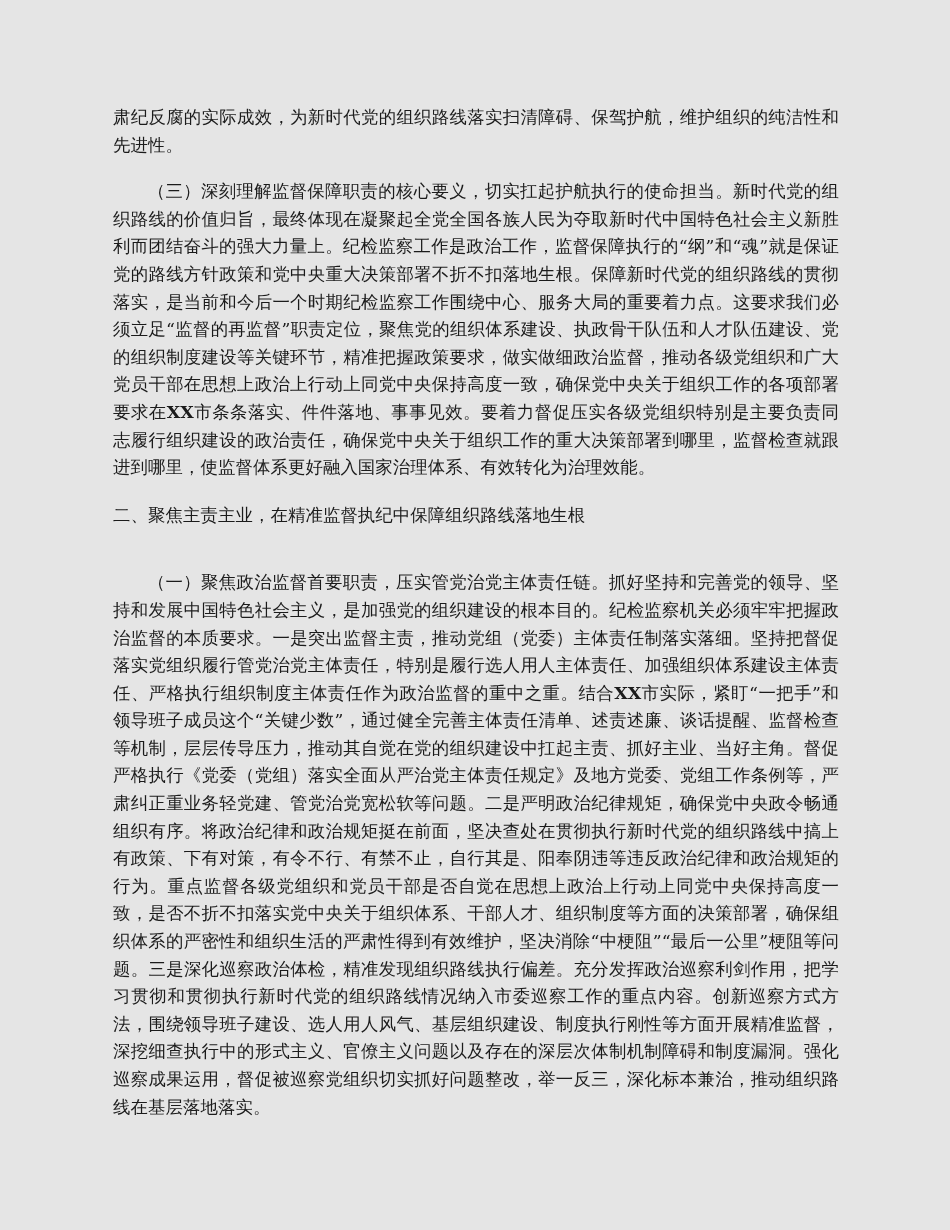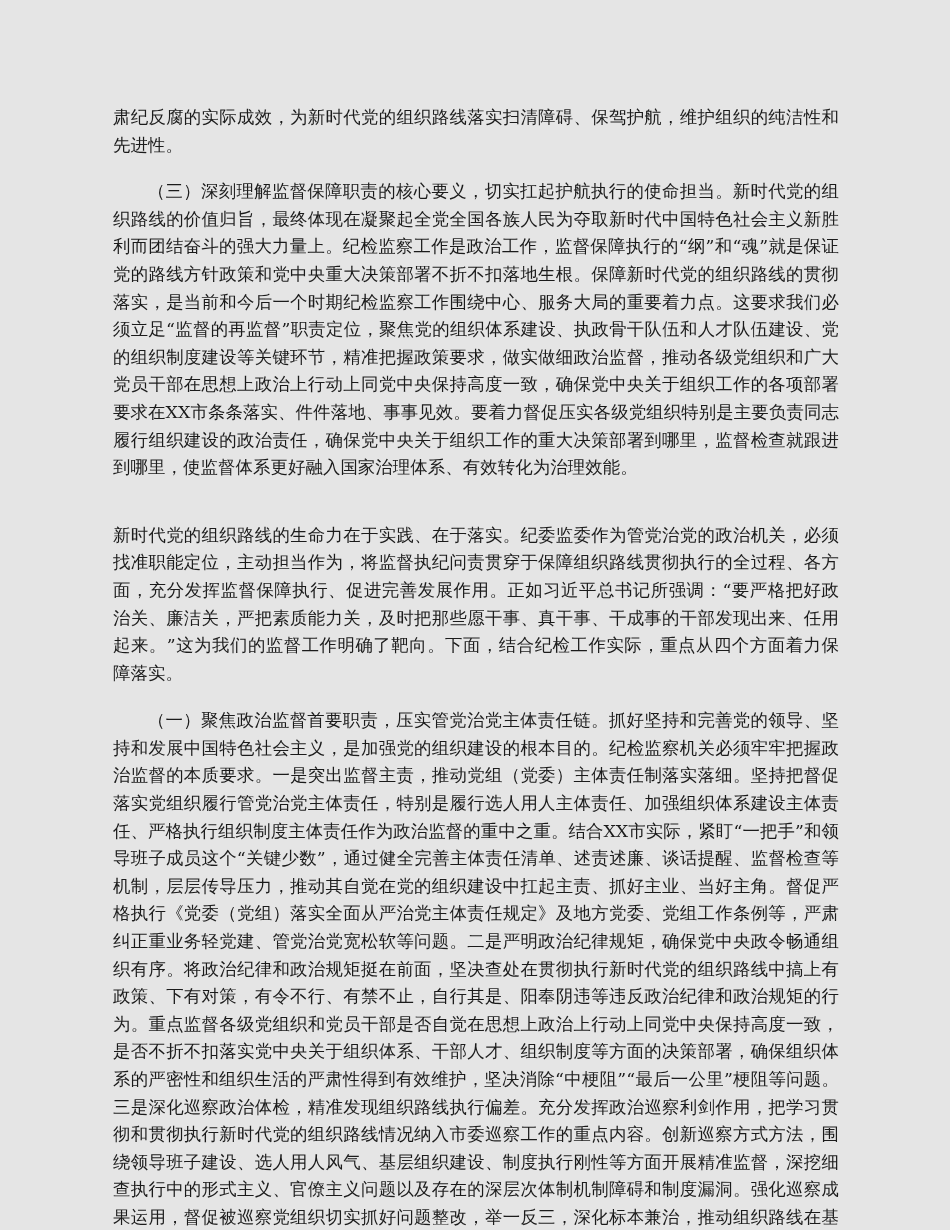--- a/index.html
+++ b/index.html
@@ -45,42 +45,42 @@
     text-align: left;
     letter-spacing: 0.1px;
   }
   .gap-sm { height: 19px; }
   .gap-md { height: 20px; }
   .gap-lg { height: 20px; }
   b.em {
     font-weight: normal;
   }
   b.xx {
-    font-weight: normal;
+    font-weight: bold;
     font-family: "DejaVu Serif", "Liberation Serif", serif;
     letter-spacing: 0;
   }
 </style>
 </head>
 <body>
 
 <div id="page">
   <div class="doc-body">
 
     <p class="para">肃纪反腐的实际成效，为新时代党的组织路线落实扫清障碍、保驾护航，维护组织的纯洁性和先进性。</p>
 
     <div class="gap-sm"></div>
 
     <p class="para indent"><span>（三）深刻理解监督保障职责的核心要义，切实扛起护航执行的使命担当。新时代党的组织路线的价值归旨，最终体现在凝聚起全党全国各族人民为夺取新时代中国特色社会主义新胜利而团结奋斗的强大力量上。纪检监察工作是政治工作，监督保障执行的“纲”和“魂”就是保证党的路线方针政策和党中央重大决策部署不折不扣落地生根。保障新时代党的组织路线的贯彻落实，是当前和今后一个时期纪检监察工作围绕中心、服务大局的重要着力点。这要求我们必须立足“监督的再监督”职责定位，聚焦党的组织体系建设、执政骨干队伍和人才队伍建设、党的组织制度建设等关键环节，精准把握政策要求，做实做细政治监督，推动各级党组织和广大党员干部在思想上政治上行动上同党中央保持高度一致，确保党中央关于组织工作的各项部署要求在</span><b class="xx">XX</b><span>市条条落实、件件落地、事事见效。要着力督促压实各级党组织特别是主要负责同志履行组织建设的政治责任，确保党中央关于组织工作的重大决策部署到哪里，监督检查就跟进到哪里，使监督体系更好融入国家治理体系、有效转化为治理效能。</span></p>
 
     <div class="gap-md"></div>
 
+    <p class="heading">二、聚焦主责主业，在精准监督执纪中保障组织路线落地生根</p>
 
     <div class="gap-md"></div>
 
-    <p class="para">新时代党的组织路线的生命力在于实践、在于落实。纪委监委作为管党治党的政治机关，必须找准职能定位，主动担当作为，将监督执纪问责贯穿于保障组织路线贯彻执行的全过程、各方面，充分发挥监督保障执行、促进完善发展作用。正如习近平总书记所强调：“要严格把好政治关、廉洁关，严把素质能力关，及时把那些愿干事、真干事、干成事的干部发现出来、任用起来。”这为我们的监督工作明确了靶向。下面，结合纪检工作实际，重点从四个方面着力保障落实。</p>
 
     <div class="gap-lg"></div>
 
     <p class="para indent" id="para-yi"><span>（一）聚焦政治监督首要职责，压实管党治党主体责任链。抓好坚持和完善党的领导、坚持和发展中国特色社会主义，是加强党的组织建设的根本目的。纪检监察机关必须牢牢把握政治监督的本质要求。</span><b class="em">一是</b><span>突出监督主责，推动党组（党委）主体责任制落实落细。坚持把督促落实党组织履行管党治党主体责任，特别是履行选人用人主体责任、加强组织体系建设主体责任、严格执行组织制度主体责任作为政治监督的重中之重。结合</span><b class="xx">XX</b><span>市实际，紧盯“一把手”和领导班子成员这个“关键少数”，通过健全完善主体责任清单、述责述廉、谈话提醒、监督检查等机制，层层传导压力，推动其自觉在党的组织建设中扛起主责、抓好主业、当好主角。督促严格执行《党委（党组）落实全面从严治党主体责任规定》及地方党委、党组工作条例等，严肃纠正重业务轻党建、管党治党宽松软等问题。</span><b class="em">二是</b><span>严明政治纪律规矩，确保党中央政令畅通组织有序。将政治纪律和政治规矩挺在前面，坚决查处在贯彻执行新时代党的组织路线中搞上有政策、下有对策，有令不行、有禁不止，自行其是、阳奉阴违等违反政治纪律和政治规矩的行为。重点监督各级党组织和党员干部是否自觉在思想上政治上行动上同党中央保持高度一致，是否不折不扣落实党中央关于组织体系、干部人才、组织制度等方面的决策部署，确保组织体系的严密性和组织生活的严肃性得到有效维护，坚决消除“中梗阻”“最后一公里”梗阻等问题。</span><b class="em">三是</b><span>深化巡察政治体检，精准发现组织路线执行偏差。充分发挥政治巡察利剑作用，把学习贯彻和贯彻执行新时代党的组织路线情况纳入市委巡察工作的重点内容。创新巡察方式方法，围绕领导班子建设、选人用人风气、基层组织建设、制度执行刚性等方面开展精准监督，深挖细查执行中的形式主义、官僚主义问题以及存在的深层次体制机制障碍和制度漏洞。强化巡察成果运用，督促被巡察党组织切实抓好问题整改，举一反三，深化标本兼治，推动组织路线在基层落地落实。</span></p>
 
   </div>
 </div>
 
 </body></html>

